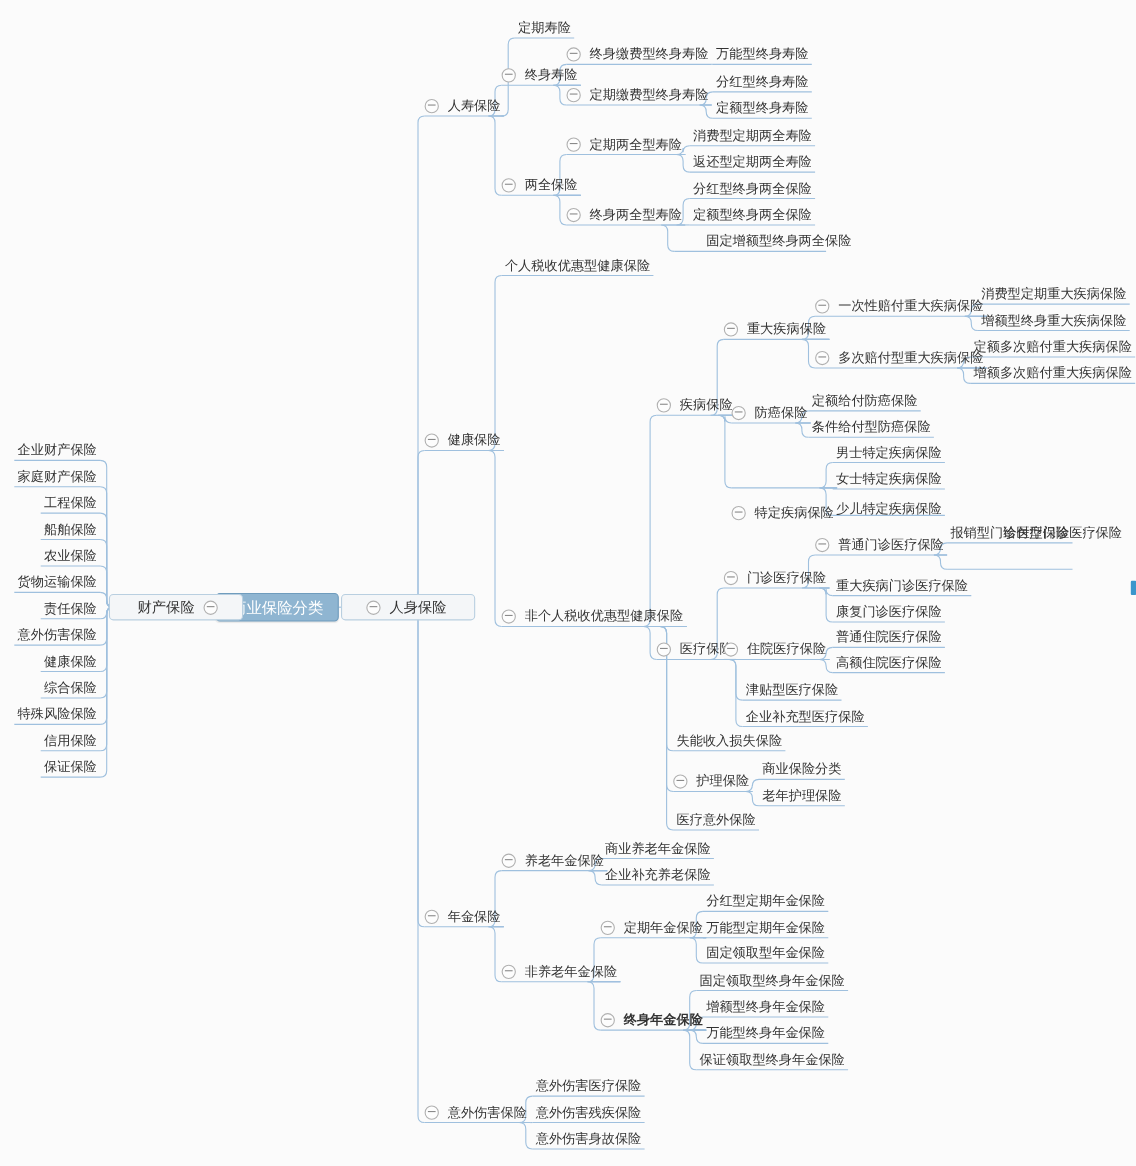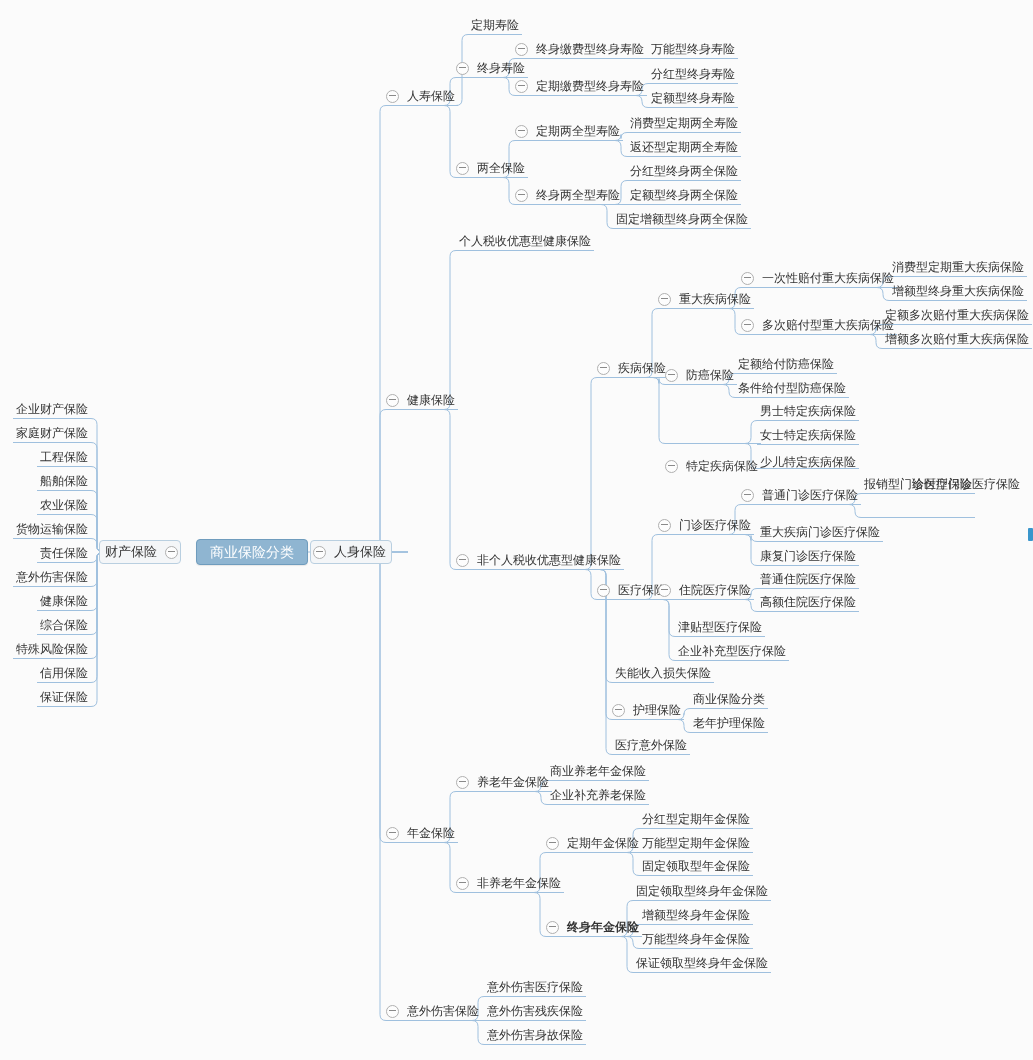--- a/index.html
+++ b/index.html
@@ -33,21 +33,21 @@
     height:24px;
     padding:0 10px;
     box-shadow:0 1px 1px rgba(0,0,0,0.08);
   }
   
   .node.boxed{
     background:#f4f6f8;
     border:1px solid #b9cfe0;
     border-radius:4px;
     height:22px;
-    padding:0 2px;
+    padding:0 22px;
     font-size:13px;
     color:#333;
   }
   
   .toggle{
     width:11px;height:11px;
     border-radius:50%;
     border:1px solid #b0b0b0;
     background:#fdfdfd;
     position:relative;
@@ -295,21 +295,21 @@
     <div class="node" style="left: 515px; top: 186px;">
       <span class="toggle"></span>
       <span class="lbl">终身两全型寿险</span>
     </div>
     <div class="node" style="left: 627px; top: 162px;">
       <span class="lbl">分红型终身两全保险</span>
     </div>
     <div class="node" style="left: 627px; top: 186px;">
       <span class="lbl">定额型终身两全保险</span>
     </div>
-    <div class="node" style="left: 613px; top: 210px;">
+    <div class="node" style="left: 639px; top: 210px;">
       <span class="lbl">固定增额型终身两全保险</span>
     </div>
     <div class="node" style="left: 386px; top: 391px;">
       <span class="toggle"></span>
       <span class="lbl">健康保险</span>
     </div>
     <div class="node" style="left: 456px; top: 232px;">
       <span class="lbl">个人税收优惠型健康保险</span>
     </div>
     <div class="node" style="left: 456px; top: 551px;">

